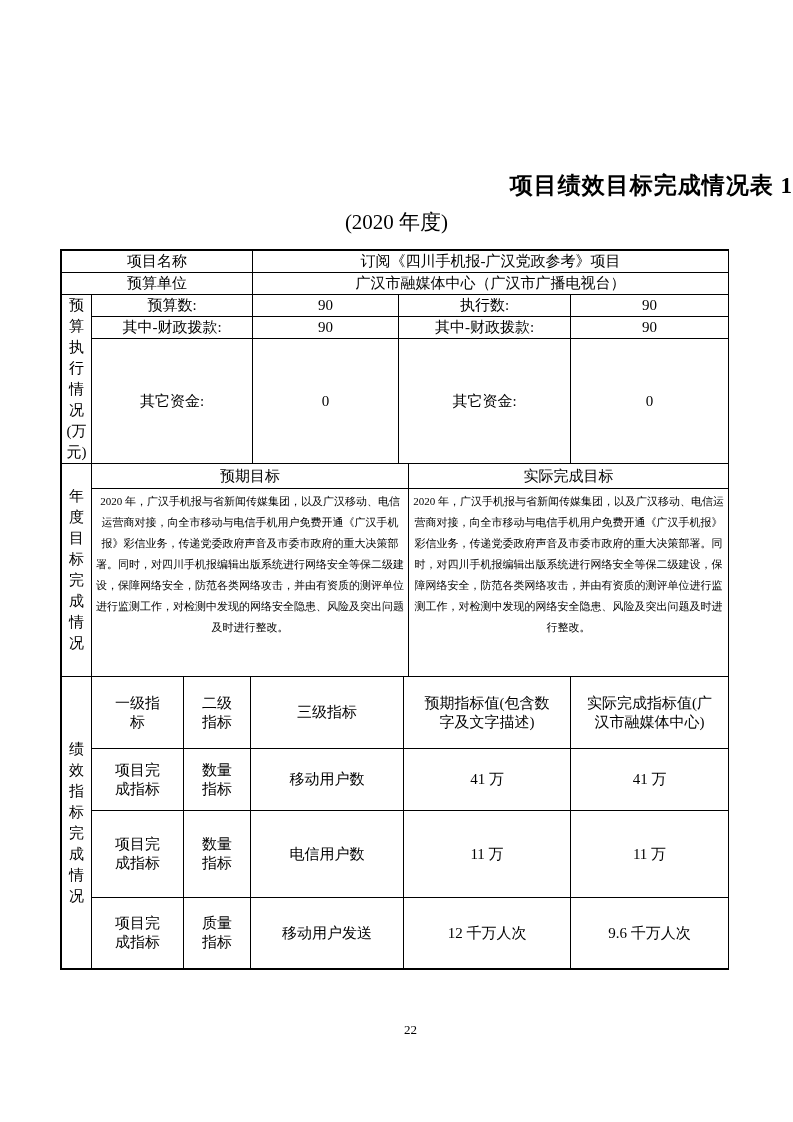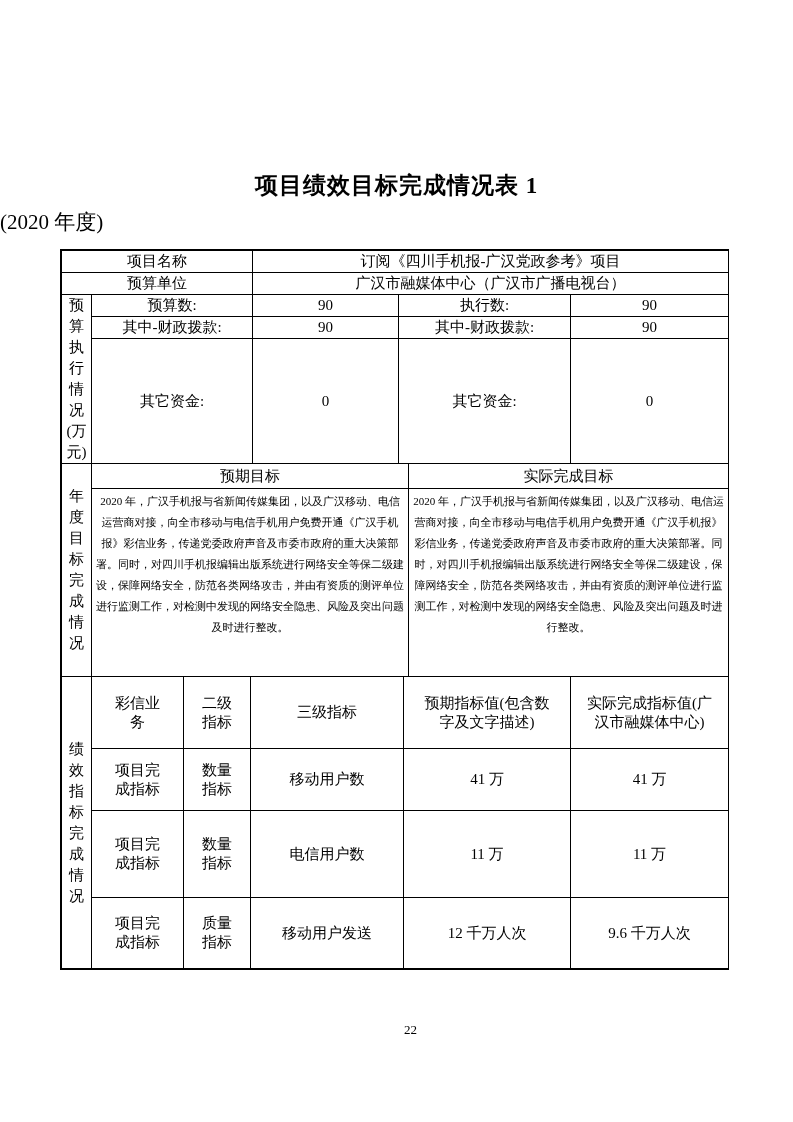--- a/index.html
+++ b/index.html
@@ -9,29 +9,29 @@
     height: 1122px;
     background: #ffffff;
     color: #000000;
     font-family: "Liberation Serif", "DejaVu Serif", serif;
     box-sizing: border-box;
     padding-top: 172px;
     overflow: hidden;
   }
   .title {
     margin: 0;
-    text-align: center;
+    text-align: right;
     font-size: 23px;
     line-height: 27px;
     font-weight: bold;
     letter-spacing: 1px;
   }
   .subtitle {
     margin-top: 11px;
-    text-align: left;
+    text-align: center;
     font-size: 21px;
     line-height: 24px;
   }
   .doc-table {
     width: 667px;
     margin: 15px 0 0 60px;
     border: 1px solid #000;
   }
   .doc-table table {
     border-collapse: collapse;
@@ -177,21 +177,21 @@
         <td class="side" rowspan="4">
           <div class="vchar">绩</div>
           <div class="vchar">效</div>
           <div class="vchar">指</div>
           <div class="vchar">标</div>
           <div class="vchar">完</div>
           <div class="vchar">成</div>
           <div class="vchar">情</div>
           <div class="vchar">况</div>
         </td>
-        <td>彩信业务</td>
+        <td>一级指标</td>
         <td>二级指标</td>
         <td>三级指标</td>
         <td>预期指标值(包含数字及文字描述)</td>
         <td>实际完成指标值(广汉市融媒体中心)</td>
       </tr>
       <tr style="height:62px">
         <td>项目完成指标</td>
         <td>数量指标</td>
         <td>移动用户数</td>
         <td>41 万</td>

